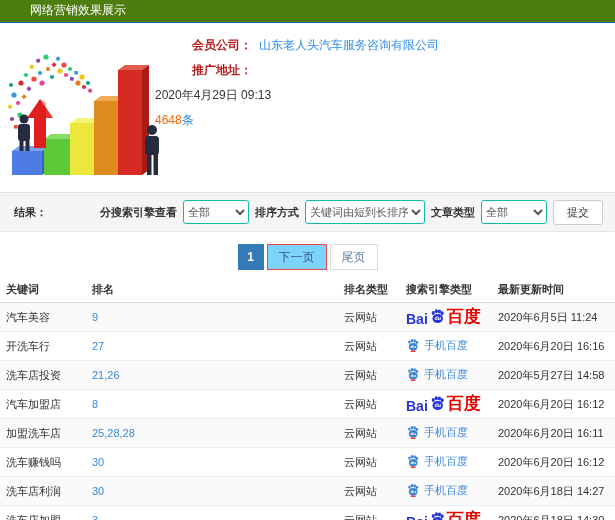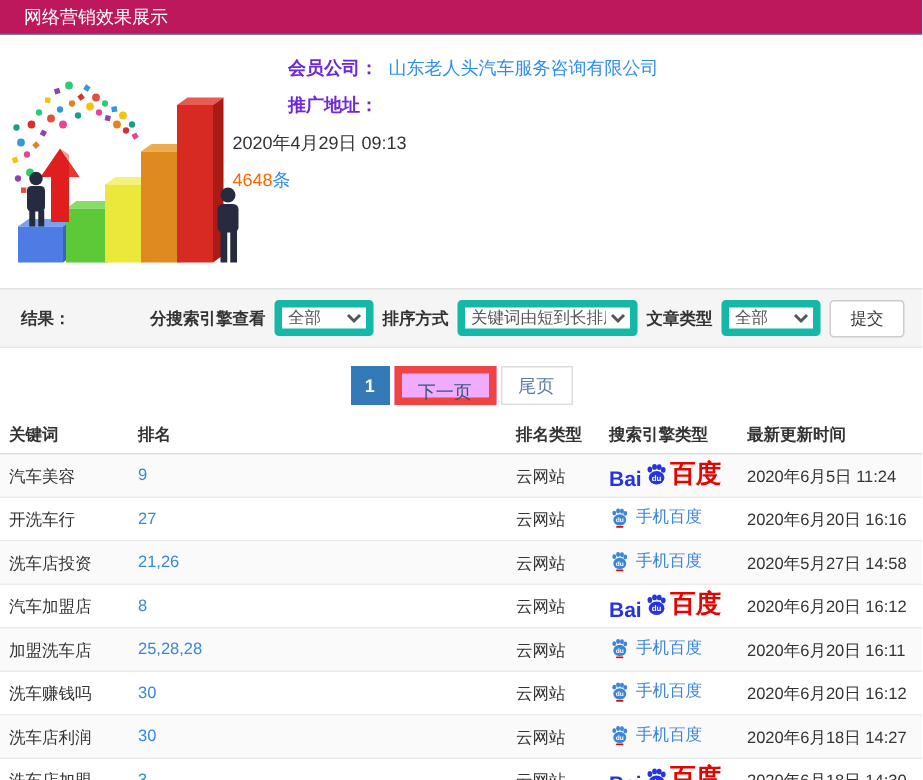--- a/index.html
+++ b/index.html
@@ -1,49 +1,49 @@
 <!DOCTYPE html>
 <html><head>
 <meta charset="utf-8">
 <style>
   html,body{margin:0;padding:0;background:#fff;font-family:"Liberation Sans","DejaVu Sans",sans-serif;}
   .page{position:relative;width:615px;height:520px;overflow:hidden;background:#fff;}
 
   
-  .titlebar{height:23px;background:#be185d;border-bottom:1px solid #0f6fb6;color:#fff;
-    font-size:12px;line-height:23px;padding-left:16px;box-sizing:border-box;}
+  .titlebar{height:23px;background:#4d7c0f;border-bottom:1px solid #0f6fb6;color:#fff;
+    font-size:12px;line-height:23px;padding-left:30px;box-sizing:border-box;font-family:Liberation Mono, monospace;}
 
   
   .info-section{position:relative;height:169px;}
   .illus{position:absolute;left:2px;top:4px;width:162px;height:160px;}
   .info-list{position:absolute;left:148px;top:10px;}
   .info-row{display:flex;height:25px;align-items:center;}
-  .info-label{width:104px;text-align:right;font-weight:bold;color:#6d28d9;font-size:12px;}
+  .info-label{width:104px;text-align:right;font-weight:bold;color:#b91c1c;font-size:12px;}
   .info-value{margin-left:7px;font-size:12px;color:#333;}
   .info-value.link{color:#2f8ded;cursor:pointer;}
   .rank-num{color:#ff6600;}
   .rank-suffix{color:#2f8ded;}
 
   
   .filter-bar{height:40px;background:#f5f5f5;border-top:1px solid #e2e2e2;border-bottom:1px solid #e6e6e6;
     display:flex;align-items:center;box-sizing:border-box;padding:0 12px 0 14px;}
   .result-label{font-weight:bold;font-size:11px;color:#333;}
   .filter-controls{margin-left:auto;display:flex;align-items:center;gap:6px;}
   .filter-controls .flabel{font-weight:bold;font-size:11px;color:#333;white-space:nowrap;}
-  select.fsel{height:24px;font-size:11px;border:5px solid #14b8a6;border-radius:3px;background:#fff;color:#555;}
+  select.fsel{height:24px;font-size:11px;border:1px solid #14b8a6;border-radius:3px;background:#fff;color:#555;}
   .sel-engine{width:66px;} .sel-sort{width:120px;} .sel-type{width:66px;}
   .submit-btn{height:25px;padding:0 13px;font-size:11px;border:1px solid #ccc;border-radius:3px;
     background:#fff;color:#333;cursor:pointer;}
 
   
   .pagination{margin-top:12px;display:flex;justify-content:center;height:26px;}
   .page-item{min-width:26px;height:26px;line-height:24px;text-align:center;font-size:12px;
     box-sizing:border-box;cursor:pointer;}
   .page-item.active{background:#337ab7;color:#fff;border:1px solid #337ab7;font-weight:bold;}
-  .page-item.next{background:#f0abfc;color:#31557f;border:5px solid #ef4444;padding:0 11px;margin-left:3px;}
+  .page-item.next{background:#7dd3fc;color:#31557f;border:1px solid #ef4444;padding:0 11px;margin-left:3px;}
   .page-item.last{background:#fff;color:#5a7aa0;border:1px solid #ddd;padding:0 11px;margin-left:3px;}
 
   
   table.rank-table{width:100%;border-collapse:collapse;margin-top:6px;font-size:11px;table-layout:fixed;}
   .rank-table th{font-weight:bold;color:#333;text-align:left;height:26px;padding:0 4px;white-space:nowrap;}
   .rank-table thead tr{border-bottom:1px solid #dcdcdc;}
   .rank-table td{height:28px;padding:0 4px;color:#333;white-space:nowrap;overflow:hidden;}
   .rank-table tbody tr{border-top:1px solid #ebebeb;}
   .rank-table tbody tr:nth-child(odd){background:#fafafa;}
   .rank-table .c1{padding-left:6px;}

